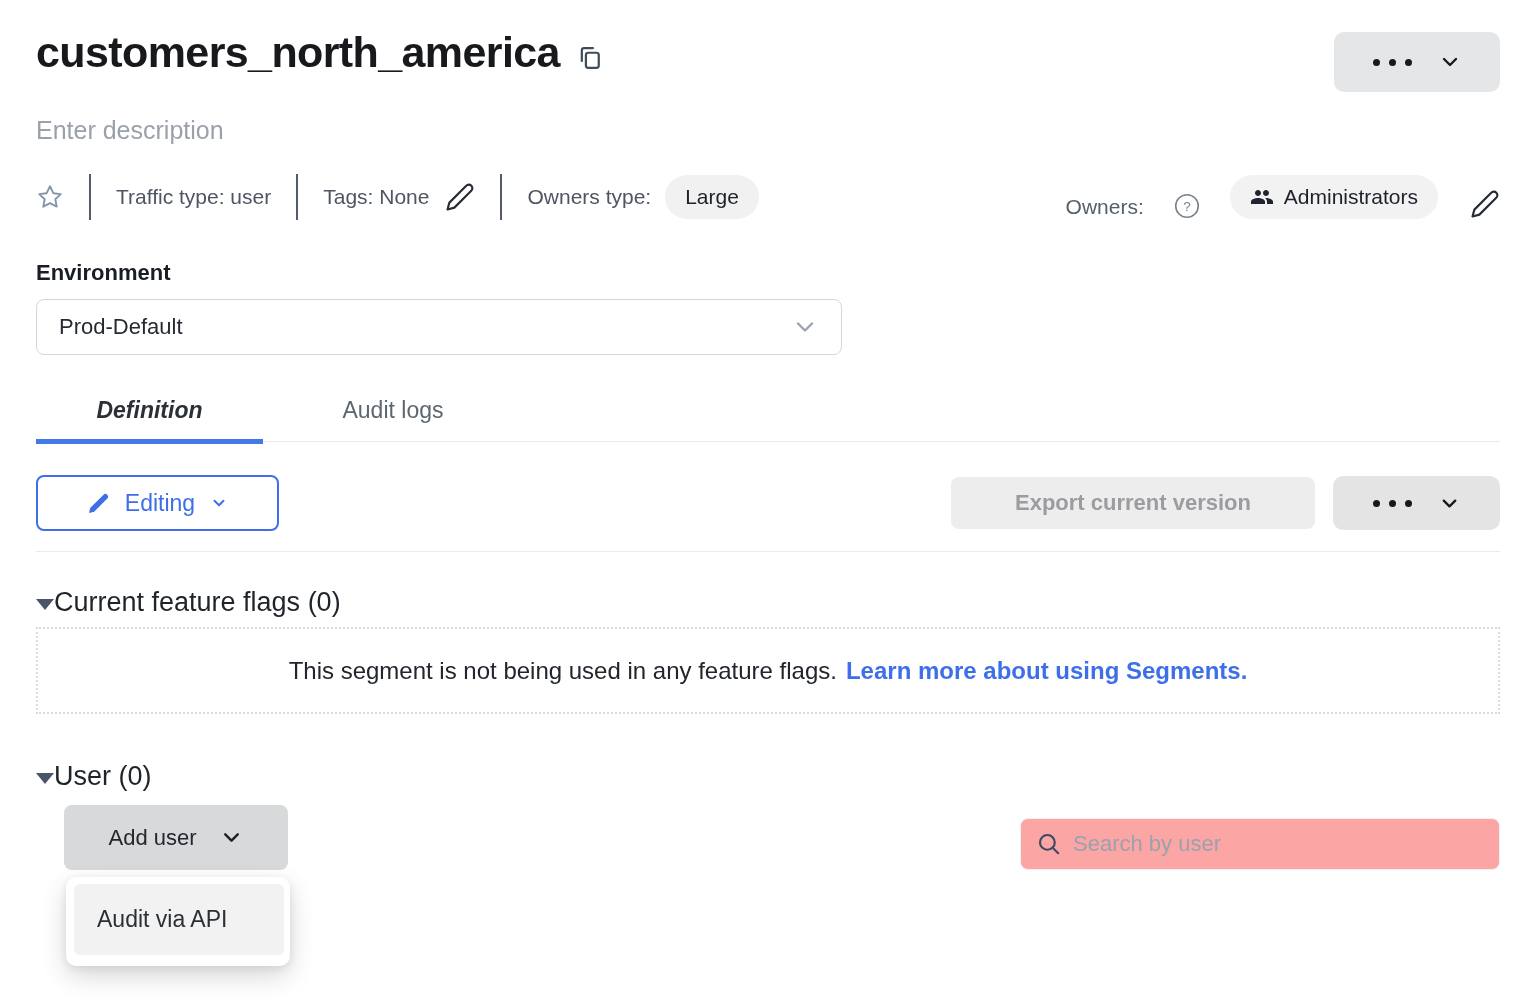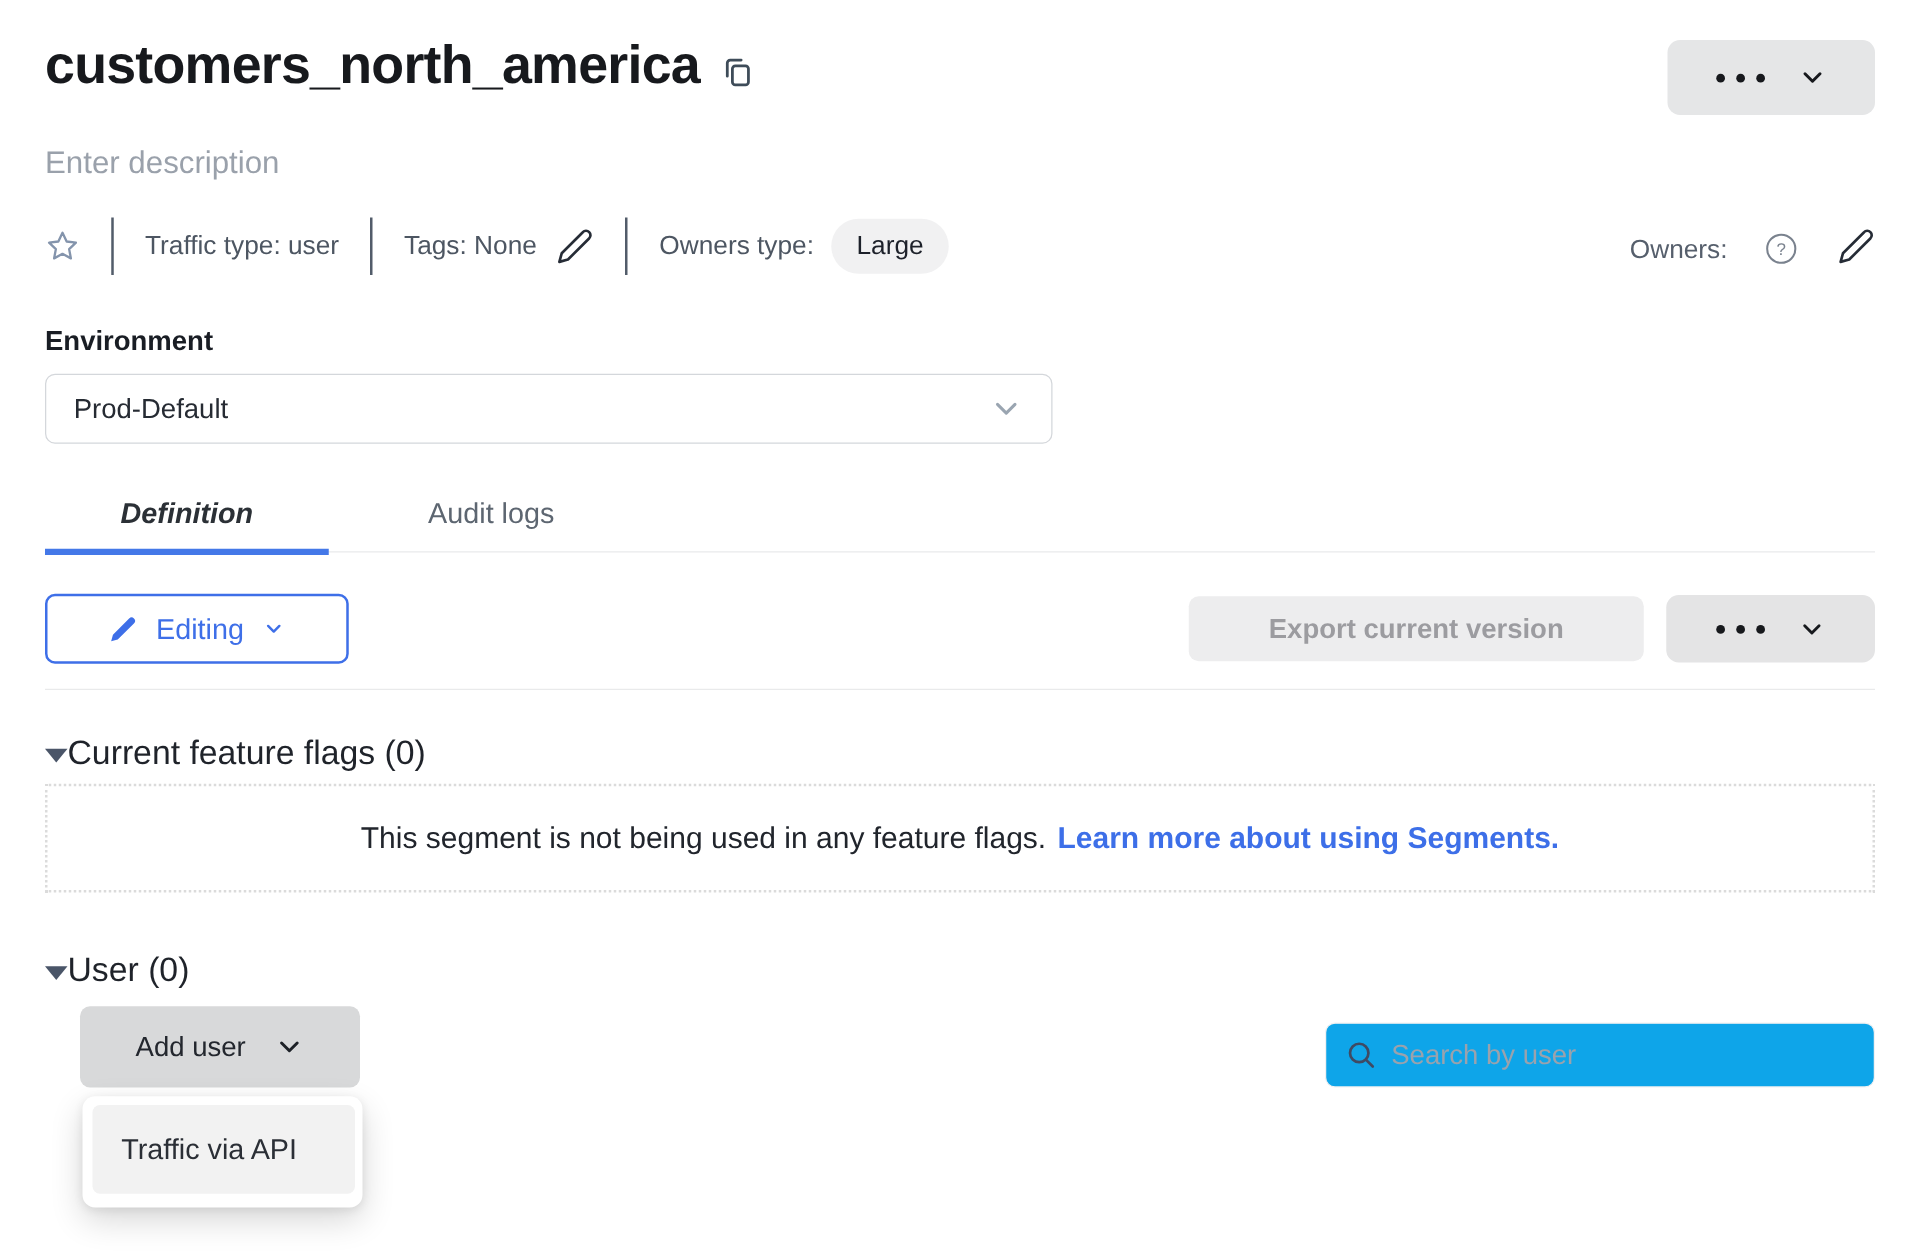--- a/index.html
+++ b/index.html
@@ -78,21 +78,21 @@
   .add-user-wrap { position:relative; }
   .btn-add-user { width:224px; height:65px; background:#d8d9da; border:none; border-radius:8px;
     display:flex; align-items:center; justify-content:center; gap:22px; font-size:22px; color:#23272e;
     font-family:inherit; cursor:pointer; }
   .dropdown-menu { position:absolute; top:72px; left:2px; width:224px; background:#fff; border-radius:10px;
     box-shadow:0 10px 26px rgba(0,0,0,0.16), 0 2px 8px rgba(0,0,0,0.08);
     padding:7px 6px 11px 8px; z-index:5; }
   .menu-item { background:#f2f2f2; border-radius:6px; height:71px; display:flex; align-items:center;
     padding-left:23px; font-size:23px; color:#2b2f36; cursor:pointer; }
 
-  .search-box { margin-left:auto; margin-top:3px; width:440px; height:52px; background:#0ea5e9;
+  .search-box { margin-left:auto; margin-top:3px; width:480px; height:52px; background:#fca5a5;
     border:1px solid #f1f1f2; border-radius:8px; display:flex; align-items:center; padding:0 15px; gap:9px; }
   .search-box input { border:none; background:transparent; outline:none; flex:1;
     font-size:22px; color:#2a2f37; font-family:inherit; }
   .search-box input::placeholder { color:#9aa2ad; }
   .search-icon { color:#3f4a63; display:flex; }
 
   svg { display:block; }
 </style>
 </head>
 <body>
@@ -143,20 +143,28 @@
     <span class="pill pill-spaced">Large</span>
 
     <span class="meta-right">
       <span class="meta-text" style="color:#565f6c;">Owners:</span>
       <span class="help-icon">
         <svg width="26" height="26" viewBox="0 0 24 24" fill="none">
           <circle cx="12" cy="12" r="10.4" stroke="#7a828e" stroke-width="1.5"></circle>
           <text x="12" y="16.4" text-anchor="middle" font-size="12.5" fill="#7a828e" font-family="Liberation Sans, sans-serif">?</text>
         </svg>
       </span>
+      <span class="pill" style="background:#f2f2f3;">
+        <span>
+          <svg width="24" height="24" viewBox="0 0 24 24" fill="#1f2430">
+            <path d="M16 11c1.66 0 2.99-1.34 2.99-3S17.66 5 16 5s-3 1.34-3 3 1.34 3 3 3zm-8 0c1.66 0 2.99-1.34 2.99-3S9.66 5 8 5 5 6.34 5 8s1.34 3 3 3zm0 2c-2.33 0-7 1.17-7 3.5V19h14v-2.5C15 14.17 10.33 13 8 13zm8 0c-.29 0-.62.02-.97.05 1.16.84 1.97 1.97 1.97 3.45V19h6v-2.5c0-2.33-4.67-3.5-7-3.5z"></path>
+          </svg>
+        </span>
+        <span>Administrators</span>
+      </span>
       <button class="icon-btn" style="margin-left:2px;">
         <svg width="30" height="30" viewBox="0 0 24 24" fill="none" stroke="currentColor" stroke-width="1.7" stroke-linecap="round" stroke-linejoin="round">
           <path d="M17 3a2.83 2.83 0 1 1 4 4L7.5 20.5 2 22l1.5-5.5L17 3z"></path>
         </svg>
       </button>
     </span>
   </div>
 
   <div class="env">
     <div class="env-label">Environment</div>
@@ -224,21 +232,21 @@
     <div class="add-user-wrap">
       <button class="btn-add-user">
         <span>Add user</span>
         <span>
           <svg width="25" height="25" viewBox="0 0 24 24" fill="none" stroke="#1d2127" stroke-width="2.3" stroke-linecap="round" stroke-linejoin="round">
               <polyline points="6 9 12 15 18 9"></polyline>
             </svg>
         </span>
       </button>
       <div class="dropdown-menu">
-        <div class="menu-item">Traffic via API</div>
+        <div class="menu-item">Audit via API</div>
       </div>
     </div>
 
     <div class="search-box">
       <span class="search-icon">
         <svg width="26" height="26" viewBox="0 0 24 24" fill="none" stroke="currentColor" stroke-width="2" stroke-linecap="round">
           <circle cx="10.5" cy="10.5" r="6.8"></circle>
           <line x1="15.6" y1="15.6" x2="20.5" y2="20.5"></line>
         </svg>
       </span>

